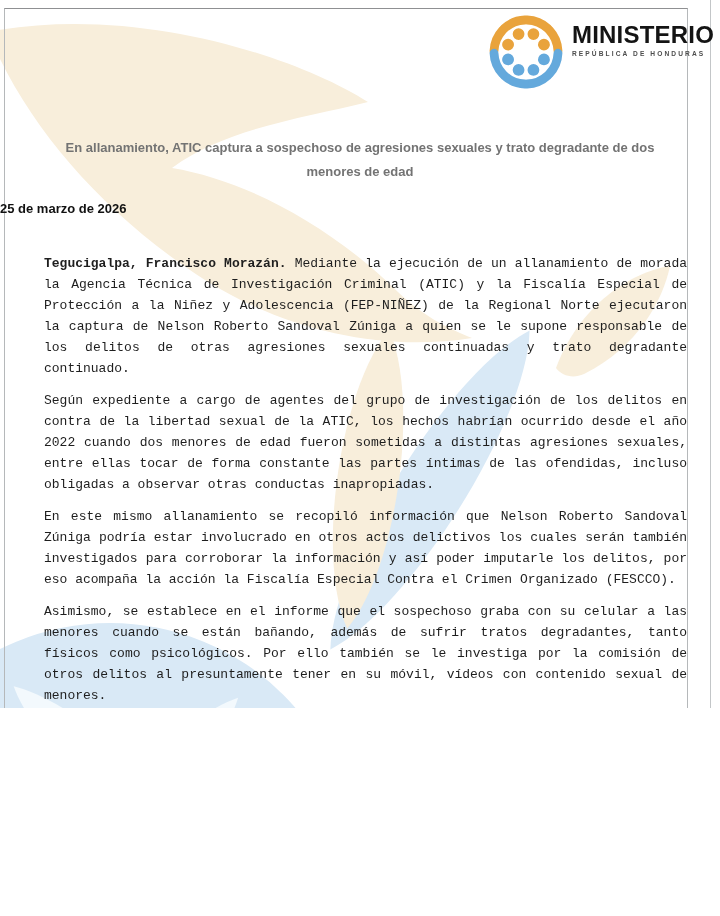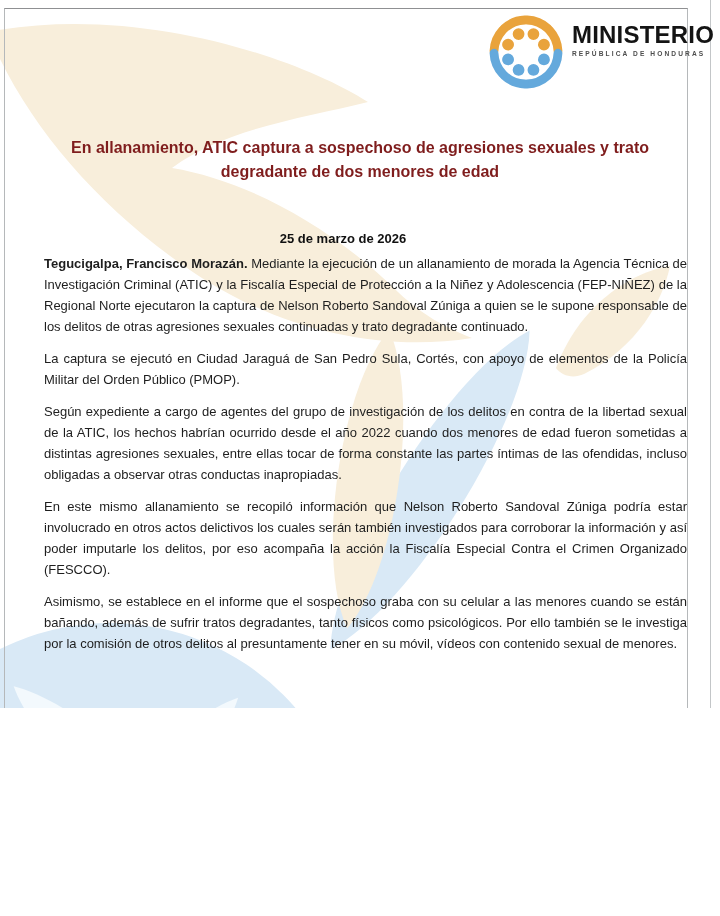--- a/index.html
+++ b/index.html
@@ -12,25 +12,25 @@
   
   .wm{position:absolute;left:0;top:0;z-index:0;}
   .fg{position:absolute;z-index:1;}
   
   .logo{left:486px;top:12px;display:flex;align-items:flex-start;}
   .logo-text{margin-left:6px;padding-top:10px;}
   .logo-line{font-weight:bold;font-size:24px;line-height:25px;color:#141414;letter-spacing:0.2px;}
   .logo-tag{font-size:6.6px;font-weight:bold;letter-spacing:2.1px;color:#4d4d4d;margin-top:3px;white-space:nowrap;}
   
   .title{left:58px;top:136px;width:604px;text-align:center;font-weight:bold;
-         font-size:16px;line-height:24px;color:#7f1d1d;}
-  .date{left:0;top:201px;width:686px;text-align:center;font-weight:bold;font-size:13px;color:#111;margin-top:30px;}
+         font-size:13px;line-height:24px;color:#737373;}
+  .date{left:0;top:201px;width:686px;text-align:left;font-weight:bold;font-size:13px;color:#111;}
   
   .content{left:44px;top:253px;width:643px;font-size:13px;line-height:21px;text-align:justify;}
-  .content p{margin:0 0 11px 0;}
+  .content p{margin:0 0 11px 0;font-family:Liberation Mono, monospace;}
   .content .lead{font-weight:bold;}
   
   .qr{left:624px;top:746px;width:62px;height:62px;background:#fff;}
   
   .hashtags{left:30px;top:855px;font-weight:bold;font-size:15px;line-height:24px;color:#7f1d1d;}
   .brand{left:0;top:869px;width:686px;text-align:right;font-weight:bold;font-size:21.5px;
          letter-spacing:2px;color:#0c0c0c;transform:scaleX(0.86);transform-origin:100% 50%;white-space:nowrap;}
 </style>
 </head>
 <body>
@@ -85,21 +85,20 @@
       <div class="logo-line">MINISTERIO</div>
       <div class="logo-tag">REPÚBLICA DE HONDURAS</div>
     </div>
   </div>
 
   <div class="fg title">En allanamiento, ATIC captura a sospechoso de agresiones sexuales y trato degradante de dos menores de edad</div>
   <div class="fg date">25 de marzo de 2026</div>
 
   <div class="fg content">
     <p><span class="lead">Tegucigalpa, Francisco Morazán. </span><span>Mediante la ejecución de un allanamiento de morada la Agencia Técnica de Investigación Criminal (ATIC) y la Fiscalía Especial de Protección a la Niñez y Adolescencia (FEP-NIÑEZ) de la Regional Norte ejecutaron la captura de Nelson Roberto Sandoval Zúniga a quien se le supone responsable de los delitos de otras agresiones sexuales continuadas y trato degradante continuado.</span></p>
-    <p><span>La captura se ejecutó en Ciudad Jaraguá de San Pedro Sula, Cortés, con apoyo de elementos de la Policía Militar del Orden Público (PMOP).</span></p>
     <p><span>Según expediente a cargo de agentes del grupo de investigación de los delitos en contra de la libertad sexual de la ATIC, los hechos habrían ocurrido desde el año 2022 cuando dos menores de edad fueron sometidas a distintas agresiones sexuales, entre ellas tocar de forma constante las partes íntimas de las ofendidas, incluso obligadas a observar otras conductas inapropiadas.</span></p>
     <p><span>En este mismo allanamiento se recopiló información que Nelson Roberto Sandoval Zúniga podría estar involucrado en otros actos delictivos los cuales serán también investigados para corroborar la información y así poder imputarle los delitos, por eso acompaña la acción la Fiscalía Especial Contra el Crimen Organizado (FESCCO).</span></p>
     <p><span>Asimismo, se establece en el informe que el sospechoso graba con su celular a las menores cuando se están bañando, además de sufrir tratos degradantes, tanto físicos como psicológicos. Por ello también se le investiga por la comisión de otros delitos al presuntamente tener en su móvil, vídeos con contenido sexual de menores.</span></p>
   </div>
 
   <div class="fg qr">
     <svg width="62" height="62" viewBox="-2 -2 67 67" aria-hidden="true">
       <rect x="-2" y="-2" width="67" height="67" fill="#ffffff"></rect>
       <path fill="#111111" d="M0 0h3v3h-3zM3 0h3v3h-3zM6 0h3v3h-3zM9 0h3v3h-3zM12 0h3v3h-3zM15 0h3v3h-3zM18 0h3v3h-3zM21 0h3v3h-3zM27 0h3v3h-3zM30 0h3v3h-3zM39 0h3v3h-3zM42 0h3v3h-3zM45 0h3v3h-3zM48 0h3v3h-3zM51 0h3v3h-3zM54 0h3v3h-3zM57 0h3v3h-3zM60 0h3v3h-3zM0 3h3v3h-3zM18 3h3v3h-3zM39 3h3v3h-3zM42 3h3v3h-3zM60 3h3v3h-3zM0 6h3v3h-3zM6 6h3v3h-3zM9 6h3v3h-3zM12 6h3v3h-3zM18 6h3v3h-3zM21 6h3v3h-3zM30 6h3v3h-3zM42 6h3v3h-3zM48 6h3v3h-3zM51 6h3v3h-3zM54 6h3v3h-3zM60 6h3v3h-3zM0 9h3v3h-3zM6 9h3v3h-3zM9 9h3v3h-3zM12 9h3v3h-3zM18 9h3v3h-3zM24 9h3v3h-3zM42 9h3v3h-3zM48 9h3v3h-3zM51 9h3v3h-3zM54 9h3v3h-3zM60 9h3v3h-3zM0 12h3v3h-3zM6 12h3v3h-3zM9 12h3v3h-3zM12 12h3v3h-3zM18 12h3v3h-3zM27 12h3v3h-3zM30 12h3v3h-3zM36 12h3v3h-3zM39 12h3v3h-3zM42 12h3v3h-3zM48 12h3v3h-3zM51 12h3v3h-3zM54 12h3v3h-3zM60 12h3v3h-3zM0 15h3v3h-3zM18 15h3v3h-3zM21 15h3v3h-3zM24 15h3v3h-3zM27 15h3v3h-3zM42 15h3v3h-3zM60 15h3v3h-3zM0 18h3v3h-3zM3 18h3v3h-3zM6 18h3v3h-3zM9 18h3v3h-3zM12 18h3v3h-3zM15 18h3v3h-3zM18 18h3v3h-3zM24 18h3v3h-3zM30 18h3v3h-3zM36 18h3v3h-3zM42 18h3v3h-3zM45 18h3v3h-3zM48 18h3v3h-3zM51 18h3v3h-3zM54 18h3v3h-3zM57 18h3v3h-3zM60 18h3v3h-3zM0 21h3v3h-3zM3 21h3v3h-3zM12 21h3v3h-3zM15 21h3v3h-3zM24 21h3v3h-3zM27 21h3v3h-3zM30 21h3v3h-3zM42 21h3v3h-3zM45 21h3v3h-3zM48 21h3v3h-3zM51 21h3v3h-3zM54 21h3v3h-3zM57 21h3v3h-3zM3 24h3v3h-3zM18 24h3v3h-3zM36 24h3v3h-3zM42 24h3v3h-3zM48 24h3v3h-3zM51 24h3v3h-3zM54 24h3v3h-3zM0 27h3v3h-3zM6 27h3v3h-3zM9 27h3v3h-3zM12 27h3v3h-3zM15 27h3v3h-3zM24 27h3v3h-3zM30 27h3v3h-3zM39 27h3v3h-3zM60 27h3v3h-3zM0 30h3v3h-3zM3 30h3v3h-3zM6 30h3v3h-3zM9 30h3v3h-3zM15 30h3v3h-3zM18 30h3v3h-3zM30 30h3v3h-3zM36 30h3v3h-3zM39 30h3v3h-3zM45 30h3v3h-3zM51 30h3v3h-3zM0 33h3v3h-3zM6 33h3v3h-3zM21 33h3v3h-3zM24 33h3v3h-3zM27 33h3v3h-3zM33 33h3v3h-3zM48 33h3v3h-3zM51 33h3v3h-3zM57 33h3v3h-3zM3 36h3v3h-3zM18 36h3v3h-3zM24 36h3v3h-3zM27 36h3v3h-3zM36 36h3v3h-3zM39 36h3v3h-3zM42 36h3v3h-3zM51 36h3v3h-3zM60 36h3v3h-3zM3 39h3v3h-3zM6 39h3v3h-3zM9 39h3v3h-3zM30 39h3v3h-3zM36 39h3v3h-3zM54 39h3v3h-3zM60 39h3v3h-3zM0 42h3v3h-3zM3 42h3v3h-3zM6 42h3v3h-3zM9 42h3v3h-3zM12 42h3v3h-3zM15 42h3v3h-3zM18 42h3v3h-3zM36 42h3v3h-3zM42 42h3v3h-3zM45 42h3v3h-3zM51 42h3v3h-3zM57 42h3v3h-3zM60 42h3v3h-3zM0 45h3v3h-3zM18 45h3v3h-3zM24 45h3v3h-3zM27 45h3v3h-3zM48 45h3v3h-3zM0 48h3v3h-3zM6 48h3v3h-3zM9 48h3v3h-3zM12 48h3v3h-3zM18 48h3v3h-3zM21 48h3v3h-3zM24 48h3v3h-3zM27 48h3v3h-3zM30 48h3v3h-3zM33 48h3v3h-3zM36 48h3v3h-3zM45 48h3v3h-3zM48 48h3v3h-3zM51 48h3v3h-3zM57 48h3v3h-3zM0 51h3v3h-3zM6 51h3v3h-3zM9 51h3v3h-3zM12 51h3v3h-3zM18 51h3v3h-3zM24 51h3v3h-3zM33 51h3v3h-3zM36 51h3v3h-3zM39 51h3v3h-3zM42 51h3v3h-3zM51 51h3v3h-3zM60 51h3v3h-3zM0 54h3v3h-3zM6 54h3v3h-3zM9 54h3v3h-3zM12 54h3v3h-3zM18 54h3v3h-3zM21 54h3v3h-3zM27 54h3v3h-3zM30 54h3v3h-3zM33 54h3v3h-3zM48 54h3v3h-3zM51 54h3v3h-3zM54 54h3v3h-3zM57 54h3v3h-3zM60 54h3v3h-3zM0 57h3v3h-3zM18 57h3v3h-3zM21 57h3v3h-3zM24 57h3v3h-3zM27 57h3v3h-3zM39 57h3v3h-3zM57 57h3v3h-3zM60 57h3v3h-3zM0 60h3v3h-3zM3 60h3v3h-3zM6 60h3v3h-3zM9 60h3v3h-3zM12 60h3v3h-3zM15 60h3v3h-3zM18 60h3v3h-3zM51 60h3v3h-3z"></path>
     </svg>

